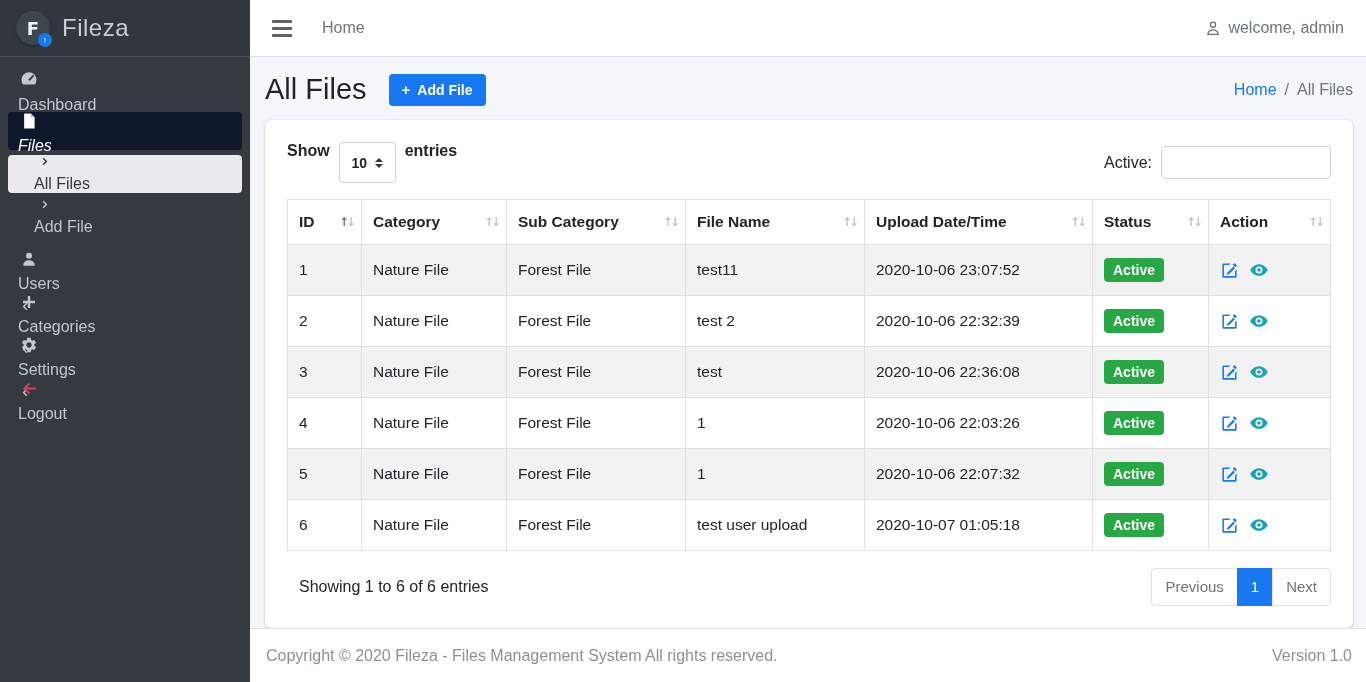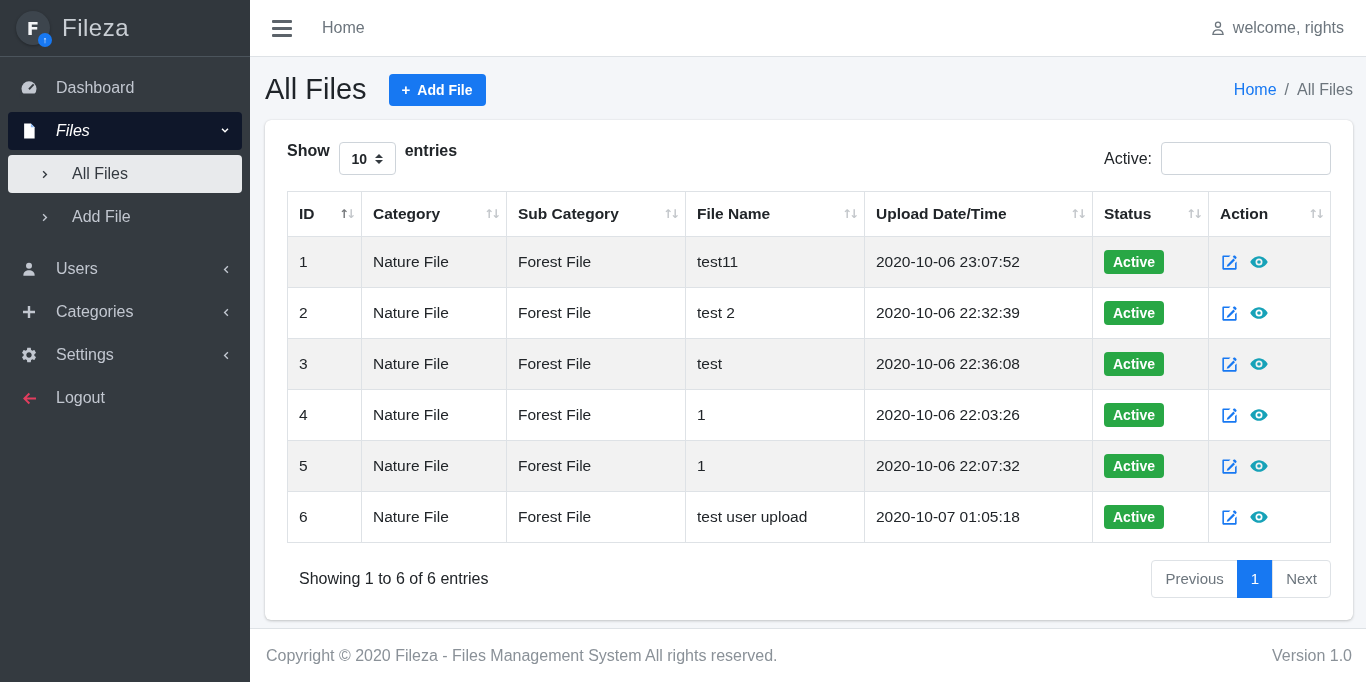--- a/index.html
+++ b/index.html
@@ -33,23 +33,23 @@
   .logo-dot {
     position: absolute; right: -2px; bottom: -2px;
     width: 14px; height: 14px; border-radius: 50%;
     background: #1778f2; color: #fff; font-size: 9px; line-height: 14px;
     text-align: center; font-weight: 700;
   }
   .brand-text { font-size: 24px; font-weight: 300; color: #c9ced4; letter-spacing: .5px; }
 
   .nav { padding: 12px 8px 0 8px; display: flex; flex-direction: column; }
   .nav-item {
-    display: flex; align-items: center; gap: 16px;
+    display: flex; gap: 7px;
     height: 38px; padding: 0 10px; margin-bottom: 5px;
-    border-radius: 4px; cursor: pointer; color: #c2c7d0;
+    border-radius: 4px; cursor: pointer; color: #c2c7d0; flex-direction: column;
   }
   .nav-item .nav-ico { width: 22px; display: flex; justify-content: center; align-items: center; }
   .nav-item .lbl { flex: 1; font-size: 16px; }
   .nav-item .chev { display: flex; align-items: center; }
   .nav-item.active-parent { background: #0f172a; color: #fff; font-style: italic; }
   .nav-item.sub { padding-left: 26px; }
   .nav-item.sub.active-sub { background: #e8eaec; color: #343a40; }
   .nav-item.sub .lbl { font-size: 16px; }
   .gap-after { margin-bottom: 14px; }
 
@@ -85,21 +85,21 @@
 
   
   .card {
     background: #fff; margin: 0 15px 16px 15px; border-radius: 6px;
     box-shadow: 0 0 1px rgba(0,0,0,.125), 0 1px 3px rgba(0,0,0,.2);
     padding: 22px;
   }
   .table-controls { display: flex; justify-content: space-between; align-items: center; margin-bottom: 16px; }
   .ctrl-left { display: flex; align-items: flex-start; color: #212529; font-weight: bold; }
   .pagesize {
-    margin: 0 9px; min-width: 57px; height: 33px;
+    margin: 0 9px; min-width: 57px; height: 41px;
     border: 1px solid #ced4da; border-radius: 4px; background: #fff;
     display: inline-flex; align-items: center; justify-content: center; gap: 8px;
     font-size: 14px; color: #212529; cursor: pointer; padding: 0 8px;
   }
   .updown { display: flex; flex-direction: column; gap: 2px; }
   .updown i { display: block; width: 0; height: 0; border-left: 4px solid transparent; border-right: 4px solid transparent; }
   .updown .u { border-bottom: 4px solid #343a40; }
   .updown .d { border-top: 4px solid #343a40; }
   .ctrl-right { display: flex; align-items: center; color: #212529; }
   .search-input {
@@ -271,21 +271,21 @@
         <span></span>
     </div>
     <span class="topnav-home">Home</span>
     <div class="topnav-right">
       <span>
         <svg width="18" height="18" viewBox="0 0 24 24" fill="none" stroke="#6c757d" stroke-width="1.7">
           <circle cx="12" cy="7.6" r="3.4"></circle>
           <path d="M5.2 20.5c.4-4 3-6 6.8-6s6.4 2 6.8 6z"></path>
         </svg>
       </span>
-      <span>welcome, rights</span>
+      <span>welcome, admin</span>
     </div>
   </div>
 
   <div class="content">
 
     <div class="content-header">
       <div class="header-left">
         <h1 class="page-title">All Files</h1>
         <button class="btn-add">
           <span class="plus">+</span>

